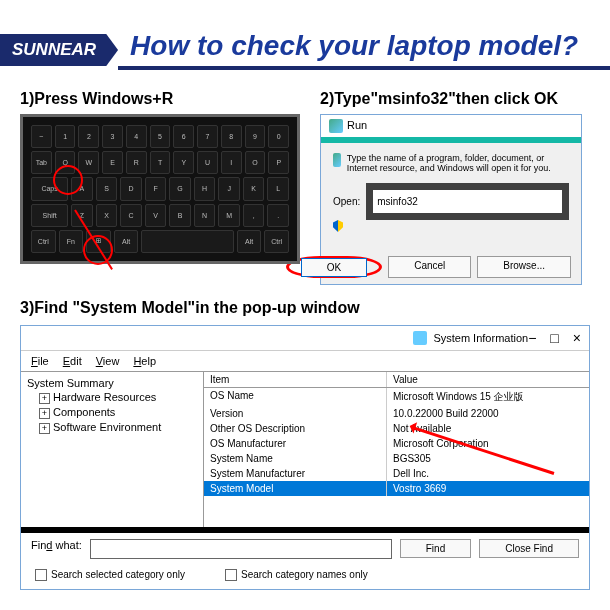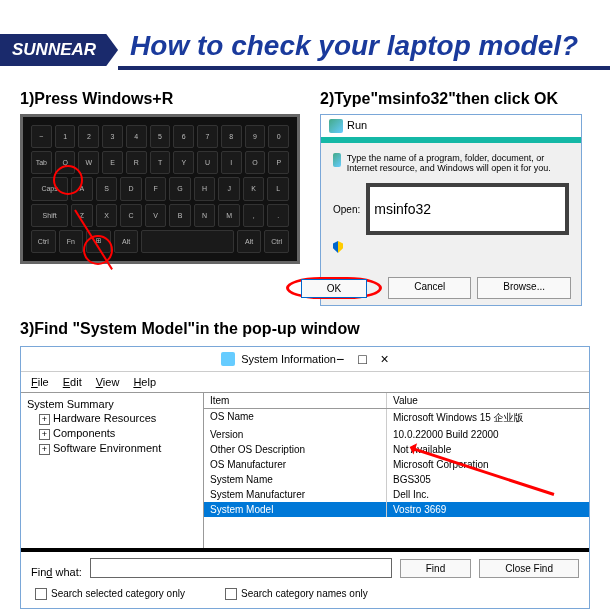--- a/index.html
+++ b/index.html
@@ -14,47 +14,47 @@
 .key{flex:1;background:#1a1a1a;border:1px solid #333;border-radius:2px;color:#bbb;font-size:7px;display:flex;align-items:center;justify-content:center;min-width:0}
 .key.wide{flex:1.8}
 .circle{position:absolute;border:2px solid red;border-radius:50%;width:26px;height:26px}
 .c1{top:48px;left:30px}
 .c2{top:118px;left:60px}
 .arrow-line{position:absolute;width:70px;height:2px;background:red;top:92px;left:52px;transform:rotate(58deg);transform-origin:left}
 .run-dlg{width:260px;border:1px solid #7aa7d8;background:#f0f0f0;font-size:11px}
 .run-title{background:#fff;border-bottom:6px solid #14b8a6;padding:4px 8px;display:flex;gap:4px}
 .run-body{padding:10px 12px 8px;background:#f0f0f0}
 .run-text{font-size:9px;margin-bottom:10px;display:flex;gap:6px}
-.run-open{display:flex;align-items:center;gap:6px;font-size:10px;margin-bottom:6px}
-.run-input{flex:1;border:4px solid #404040;padding:14px 4px;font-size:14px;background:#fff}
+.run-open{display:flex;align-items:center;gap:6px;font-size:10px;}
+.run-input{flex:1;border:7px solid #404040;padding:6px 4px;font-size:10px;background:#fff}
 .run-admin{font-size:8px;color:#333;display:flex;gap:4px;align-items:center;margin-bottom:10px}
 .run-btns{display:flex;justify-content:flex-end;gap:6px;padding:6px 10px;background:#f0f0f0}
 .btn{border:1px solid #999;padding:3px 25px;font-size:10px;background:#f9f9f9}
 .ok-circle{border:3px solid red;border-radius:50%/70%;padding:2px 12px;display:inline-block}
 .si{border:1px solid #7aa7d8;margin-top:8px;background:#fff;font-size:11px}
-.si-title{display:flex;align-items:center;justify-content:center;padding:4px 8px;border-bottom:1px solid #ccc}
+.si-title{display:flex;align-items:center;justify-content:flex-end;padding:4px 8px;border-bottom:1px solid #ccc}
 .si-title-left{display:flex;align-items:center;gap:6px}
 .minmax{display:flex;gap:14px;font-size:14px}
 .si-menu{display:flex;gap:14px;padding:4px 10px;font-size:11px}
 .si-menu span{text-decoration:underline;text-decoration-color:transparent}
 .si-menu .u{text-decoration-color:currentColor}
 .si-body{display:flex;border-top:1px solid #999;height:155px}
 .tree{width:170px;border-right:1px solid #999;padding:4px 6px;font-size:11px}
 .tree-item{padding:1px 0}
 .tree-sub{padding-left:12px}
 .plus{display:inline-block;width:9px;height:9px;border:1px solid #666;text-align:center;line-height:8px;font-size:9px;margin-right:3px}
 .grid{flex:1;font-size:10px;overflow:hidden;position:relative}
 .gr{display:flex}
 .gc1{width:170px;padding:2px 6px;border-right:1px solid #ccc}
 .gc2{flex:1;padding:2px 6px}
 .gh{border-bottom:1px solid #999}
 .sel{background:#0078d7;color:#fff}
 .big-arrow{position:absolute;width:150px;height:3px;background:red;top:100px;left:200px;transform:rotate(18deg);transform-origin:right}
 .big-arrow::after{content:"";position:absolute;left:-8px;top:-5px;border:6px solid transparent;border-right-color:red}
-.si-find{display:flex;align-items:flex-end;gap:8px;padding:6px 10px;border-top:4px solid #000000;font-size:11px}
+.si-find{display:flex;align-items:flex-start;gap:8px;padding:6px 10px;border-top:6px solid #000000;font-size:11px}
 .find-input{flex:1;border:1px solid #666;height:18px}
 .si-checks{display:flex;gap:40px;padding:4px 14px 8px;font-size:10px}
 .cb{width:10px;height:10px;border:1px solid #666;display:inline-block;margin-right:4px;vertical-align:middle}
 .icon-run{width:14px;height:14px;background:linear-gradient(135deg,#4a8,#6cf);border-radius:2px}
 .icon-shield{width:10px;height:12px;background:linear-gradient(90deg,#06c 50%,#fc0 50%);clip-path:polygon(50% 0,100% 20%,100% 60%,50% 100%,0 60%,0 20%)}
 .icon-si{width:14px;height:14px;background:#6cf;border-radius:2px;position:relative}
 </style>
 </head>
 <body>
 

